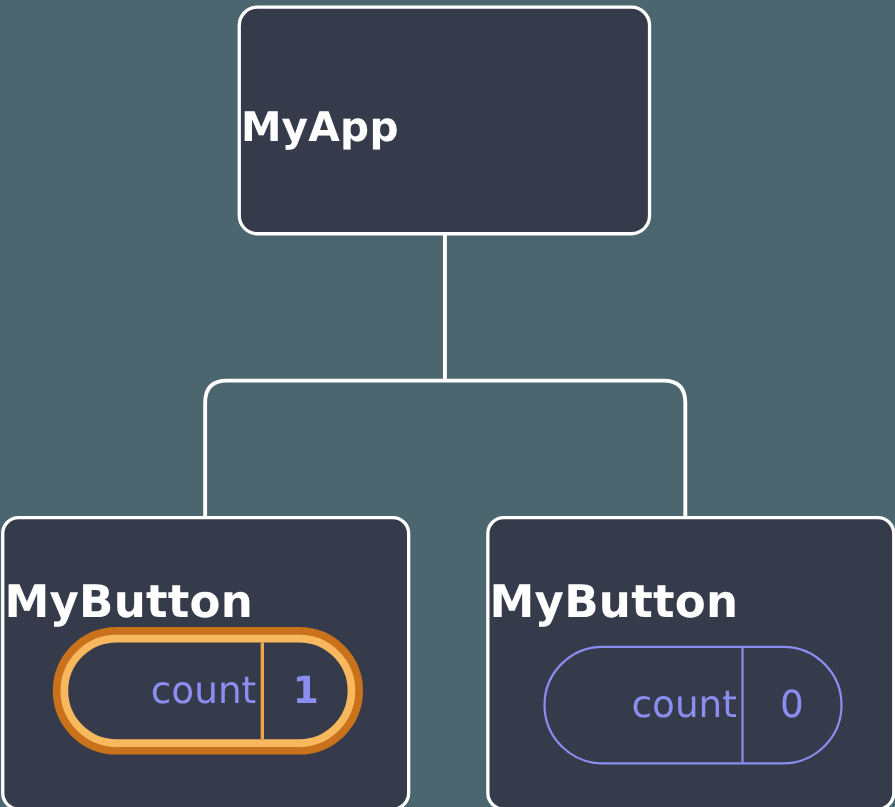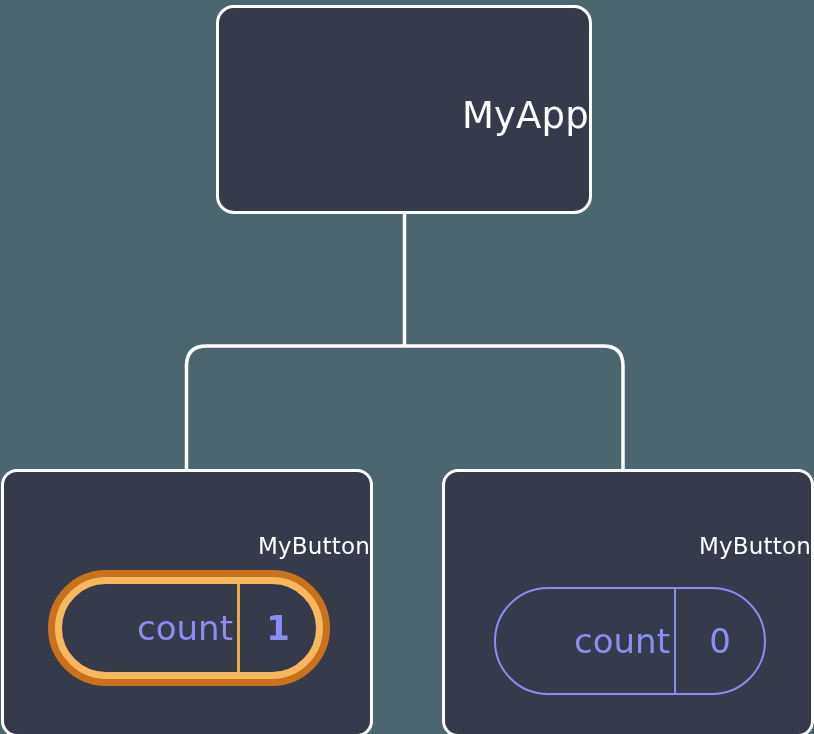--- a/index.html
+++ b/index.html
@@ -53,34 +53,34 @@
     left: 442px;
     top: 469px;
     width: 372px;
     height: 268px;
   }
 
   .node-title {
     position: absolute;
     left: 0;
     right: 0;
-    text-align: right;
+    text-align: left;
     color: #ffffff;
-    font-weight: 400;
+    font-weight: 700;
     letter-spacing: 0.2px;
     white-space: nowrap;
   }
   .node-root .node-title {
     top: 86px;
     font-size: 37px;
   }
   .node-left .node-title,
   .node-right .node-title {
-    top: 61px;
-    font-size: 23px;
+    top: 51px;
+    font-size: 41px;
   }
 
   
   .pill-wrap {
     position: absolute;
   }
   .pill-wrap-left  { left: 26px;  top: 548px; width: 320px; height: 162px; }
   .pill-wrap-right { left: 490px; top: 583px; width: 280px; height: 118px; }
 
   .pill {

